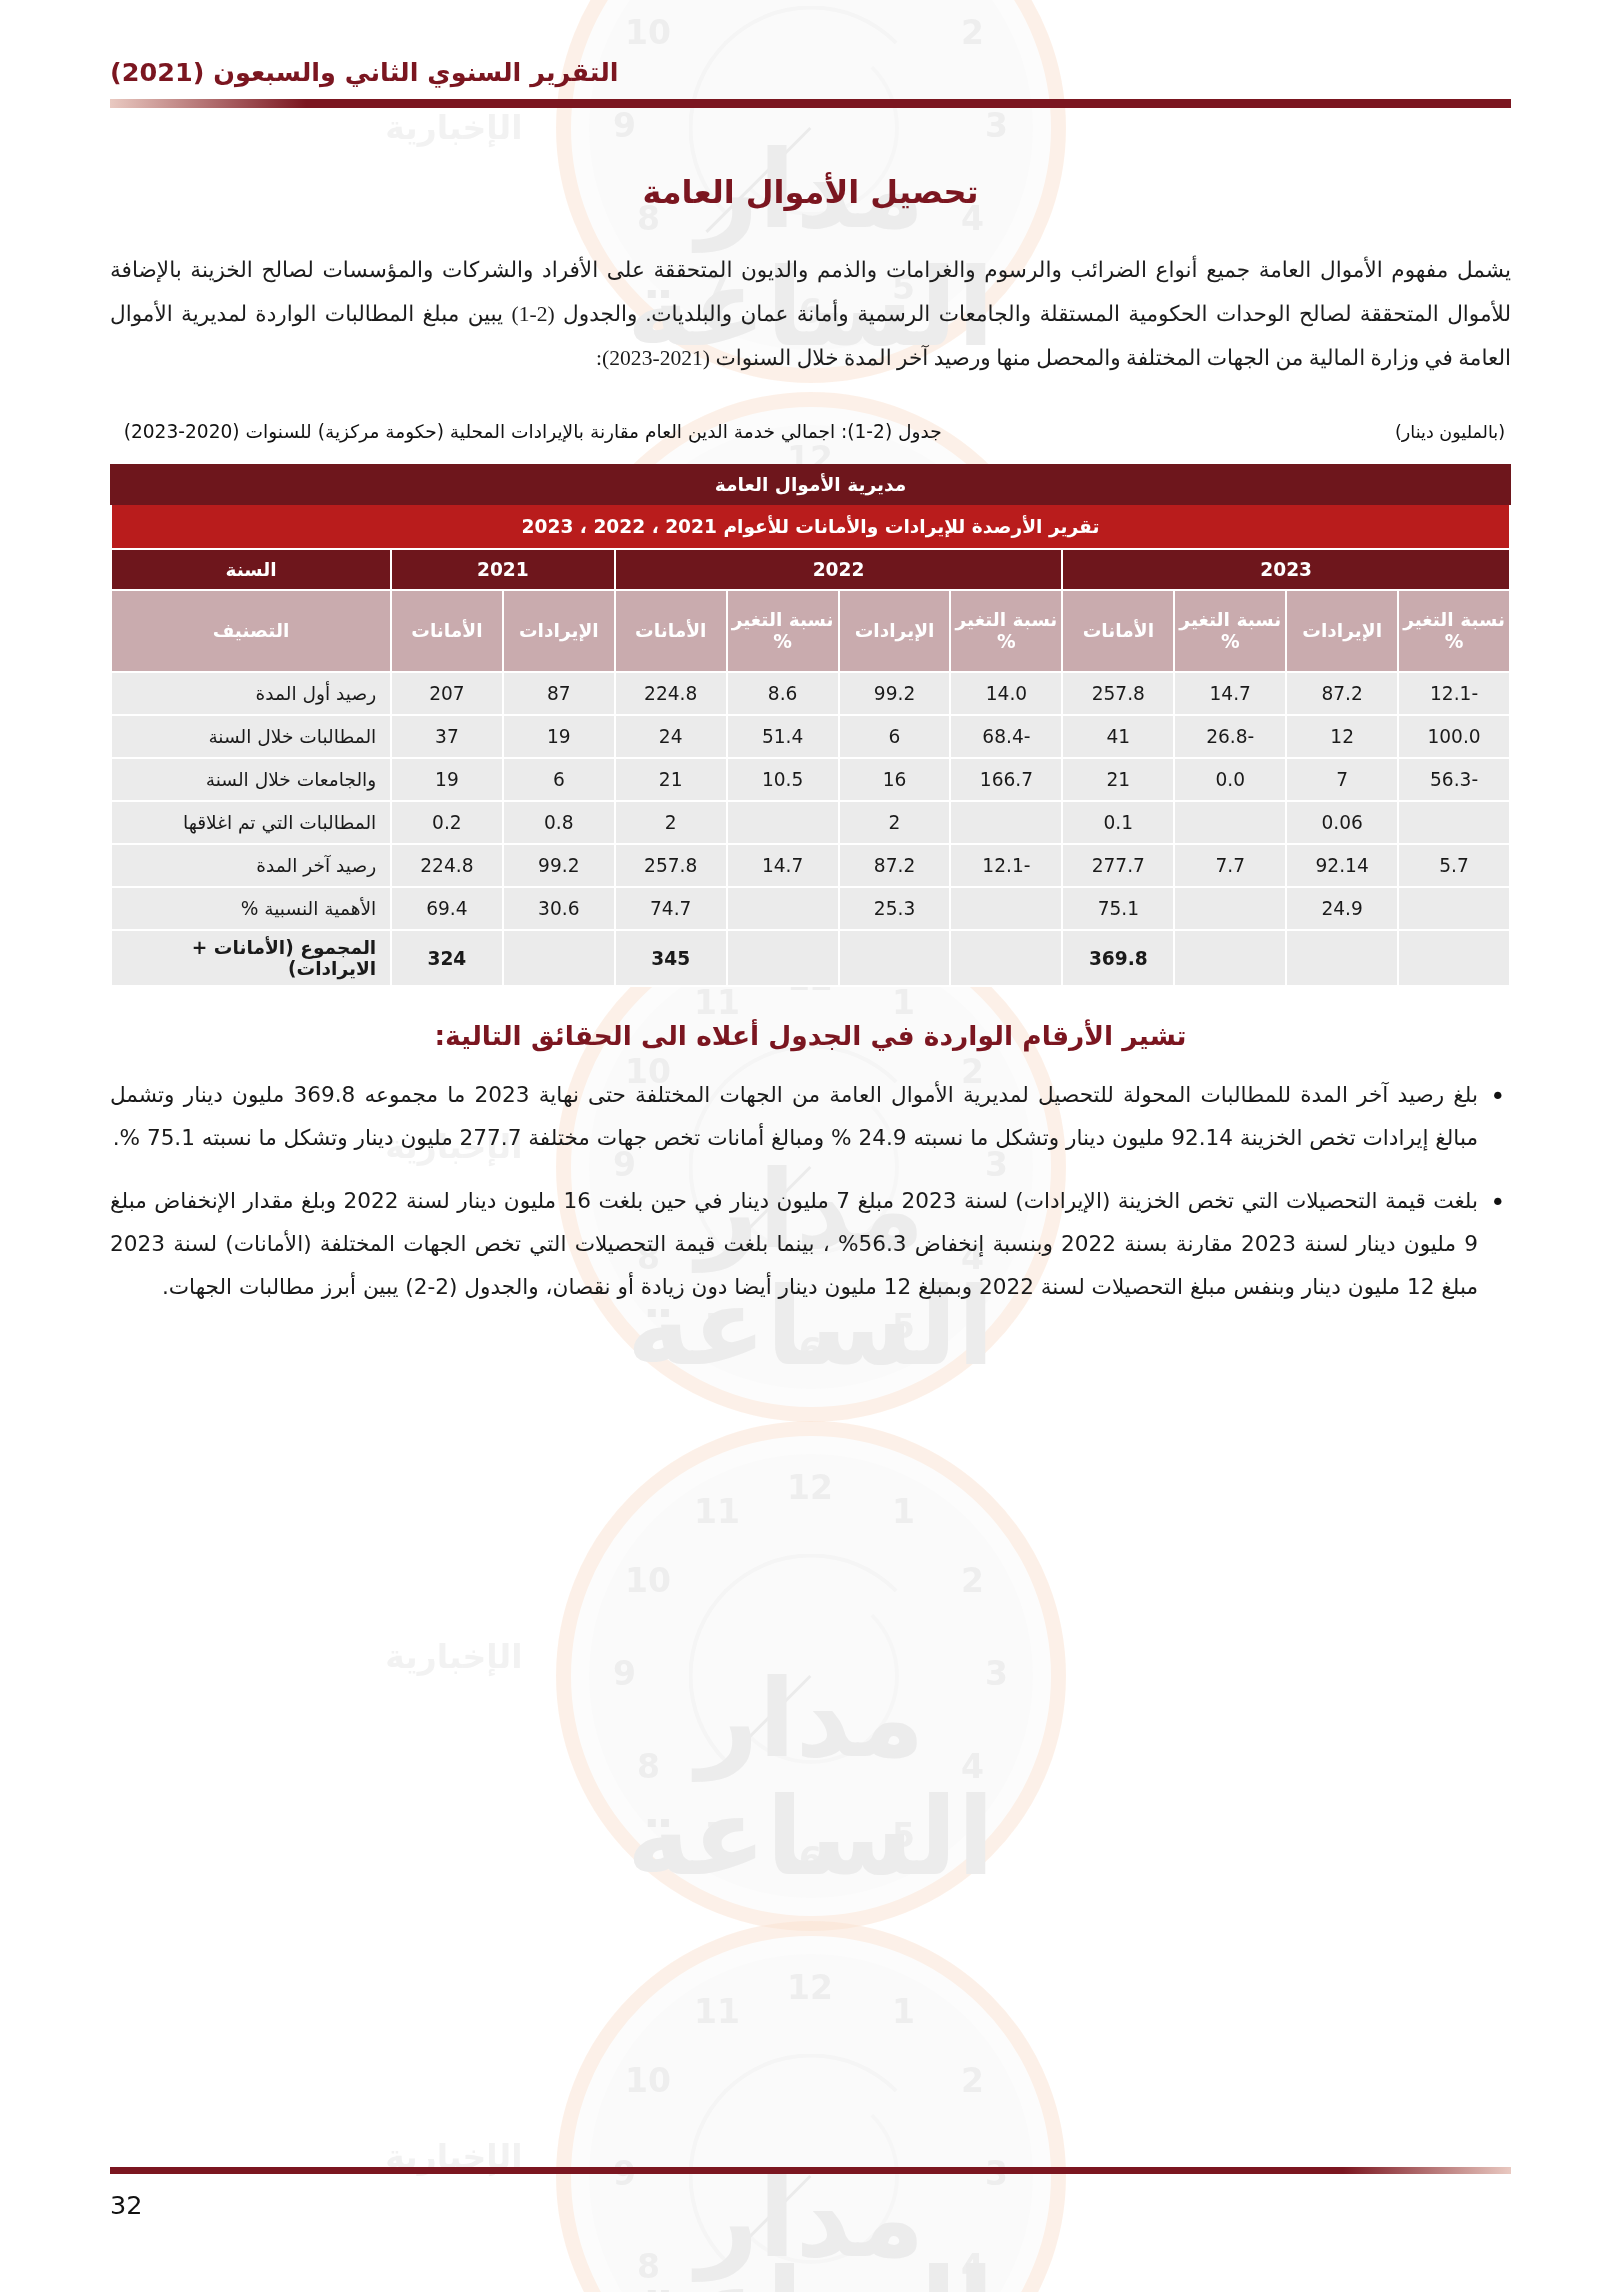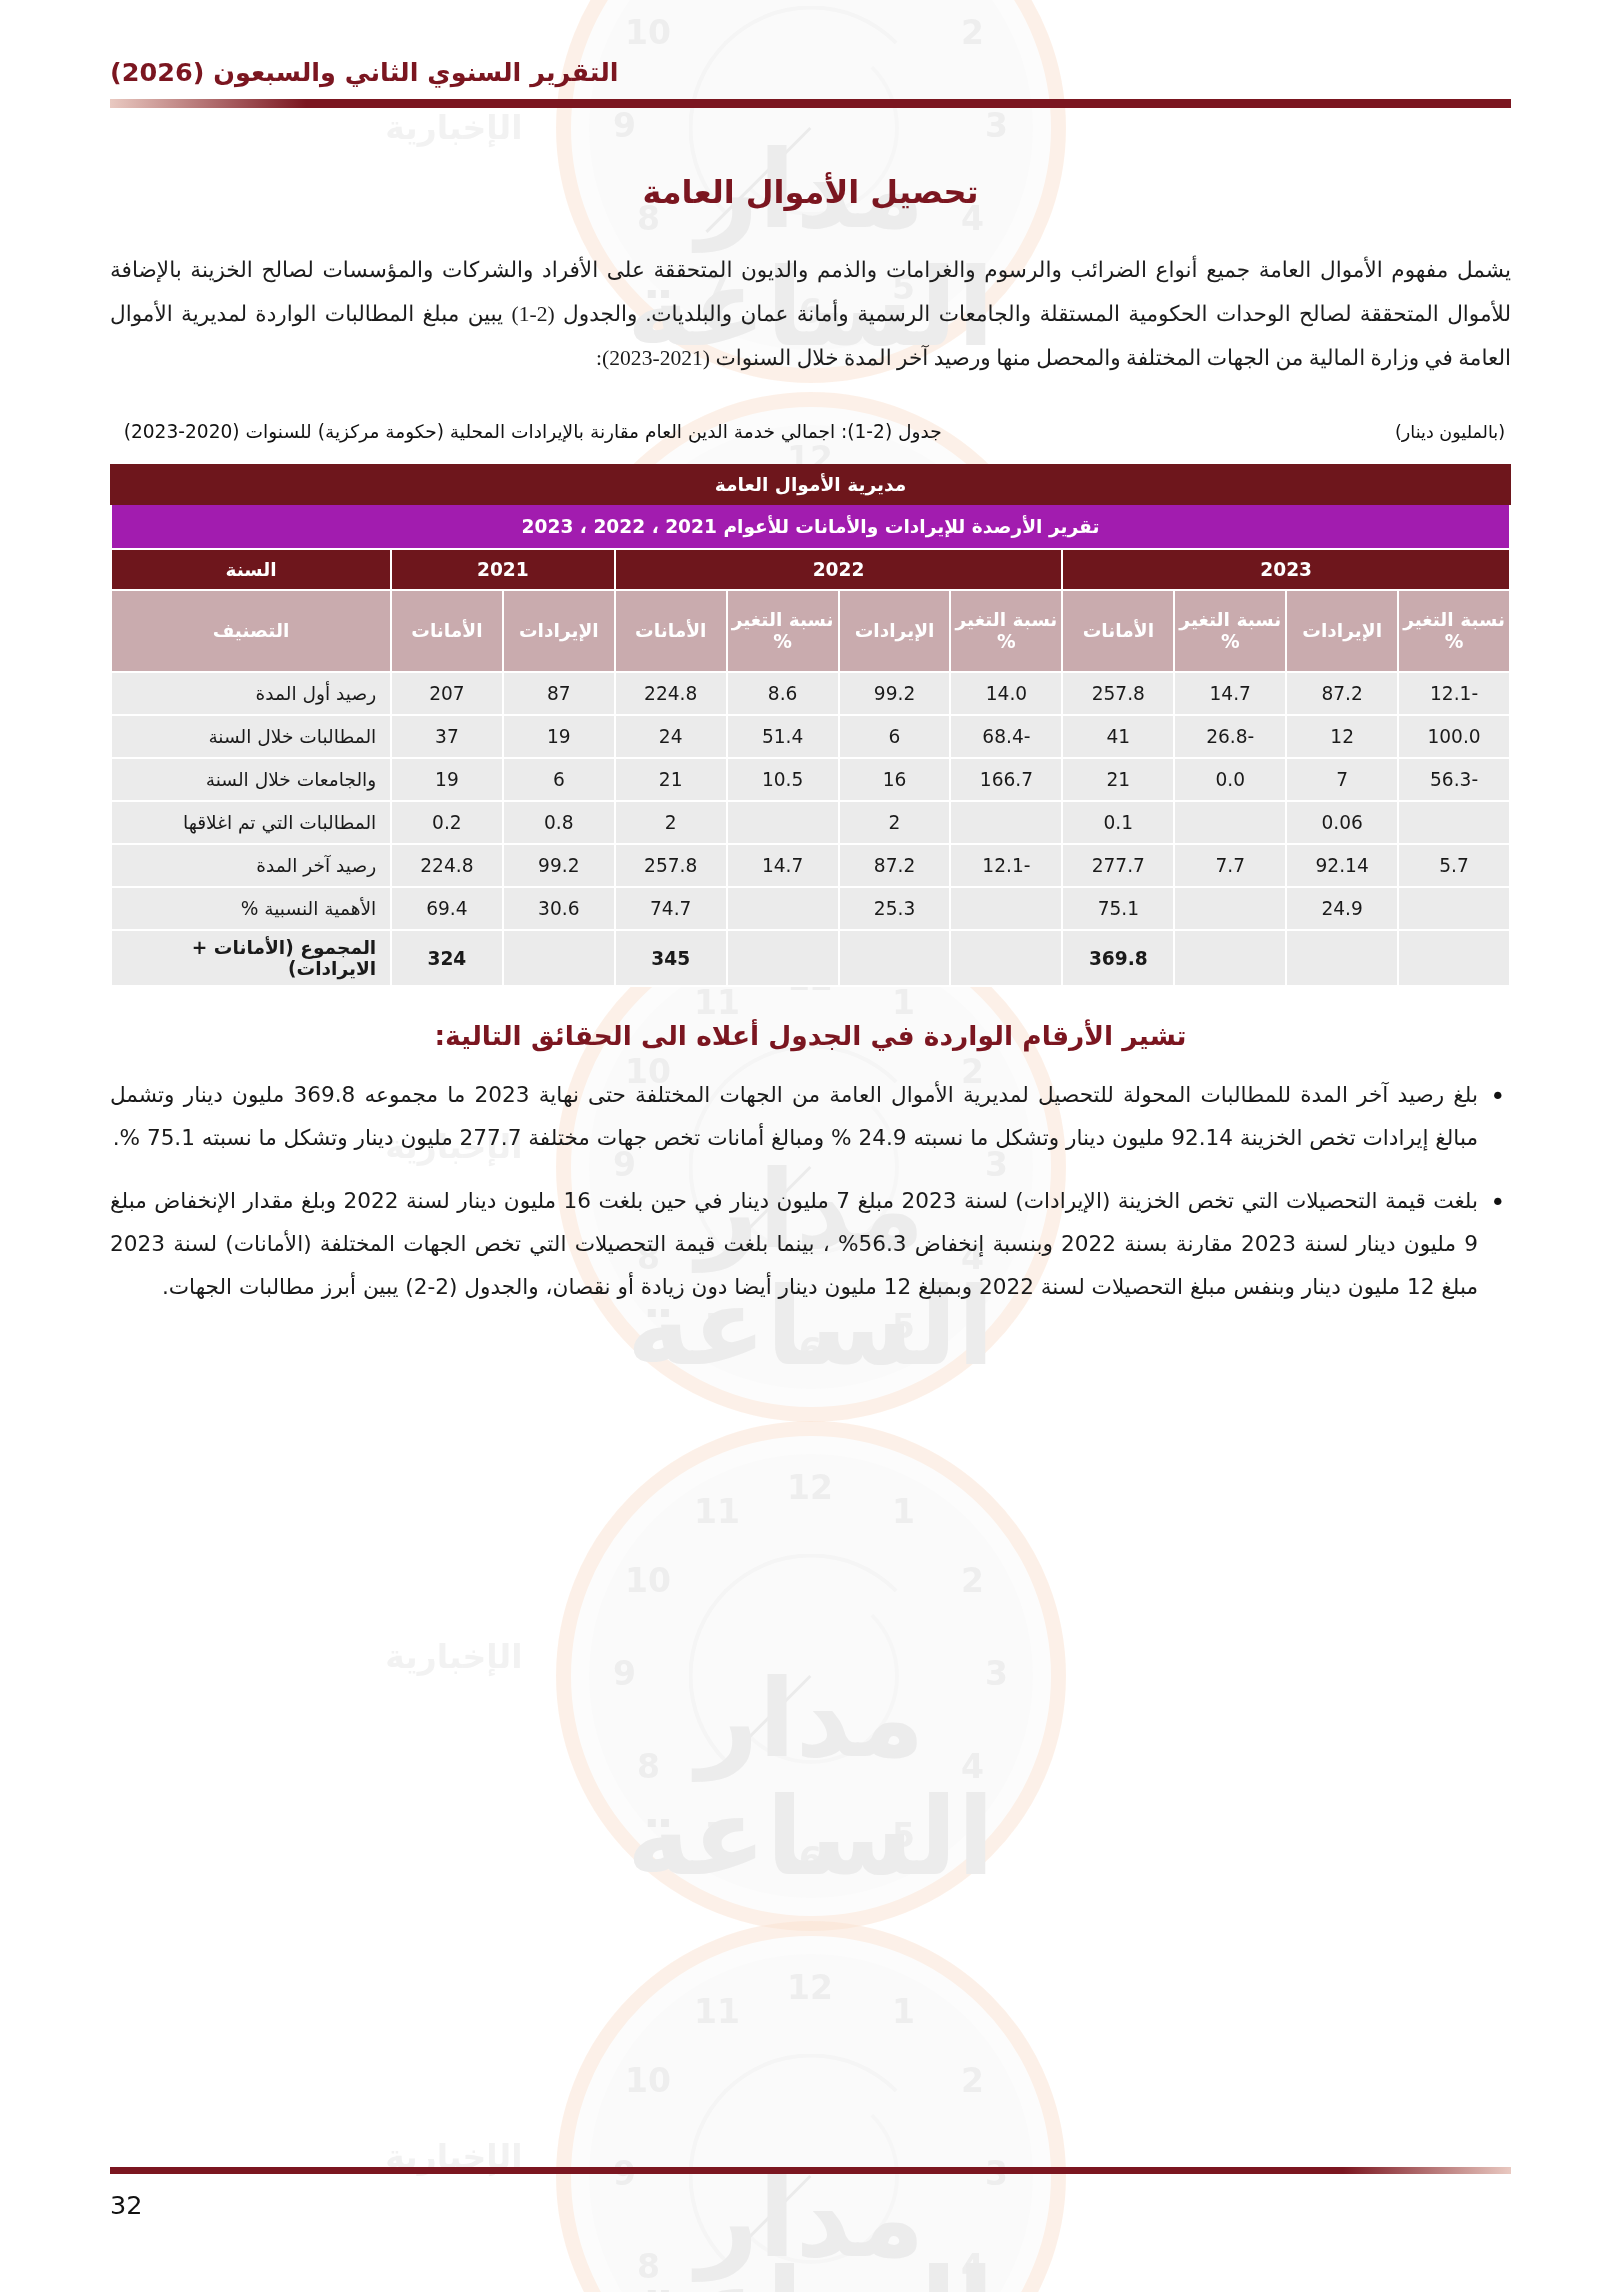--- a/index.html
+++ b/index.html
@@ -164,21 +164,21 @@
   }
   .band-dark {
     background: #6e161c;
     color: #ffffff;
     font-weight: bold;
     font-size: 20.6px;
     height: 39px;
     border: 2px solid #6e161c !important;
   }
   .band-light {
-    background: #a21caf;
+    background: #b91c1c;
     color: #ffffff;
     font-weight: bold;
     font-size: 18.6px;
     height: 45px;
     border: 2px solid #ffffff !important;
   }
   .yr-head {
     background: #6e161c;
     color: #ffffff;
     font-weight: bold;
@@ -368,21 +368,21 @@
     <div class="hand" style="width:2.9px;height:147px;margin-left:-1.5px;margin-top:-147px;transform:rotate(225deg);"></div>
   </div>
   <div class="wm-text big" style="top:2156px;">مدار</div>
   <div class="wm-text small" style="top:2137px;left:28%;">الإخبارية</div>
   <div class="wm-text big" style="top:2245px;">الساعة</div>
 </div>
 
 <div id="page">
 
   <div class="doc-header">
-    <span class="title">التقرير السنوي الثاني والسبعون (2026)</span>
+    <span class="title">التقرير السنوي الثاني والسبعون (2021)</span>
     <div class="header-rule"></div>
   </div>
 
   <h1 class="page-title">تحصيل الأموال العامة</h1>
 
   <p class="body-text">يشمل مفهوم الأموال العامة جميع أنواع الضرائب والرسوم والغرامات والذمم والديون المتحققة على الأفراد والشركات والمؤسسات لصالح الخزينة بالإضافة للأموال المتحققة لصالح الوحدات الحكومية المستقلة والجامعات الرسمية وأمانة عمان والبلديات. والجدول (2-1) يبين مبلغ المطالبات الواردة لمديرية الأموال العامة في وزارة المالية من الجهات المختلفة والمحصل منها ورصيد آخر المدة خلال السنوات (2021-2023):</p>
 
   <div class="table-caption">
     <span>جدول (2-1): اجمالي خدمة الدين العام مقارنة بالإيرادات المحلية (حكومة مركزية) للسنوات (2020-2023)</span>
     <span class="unit">(بالمليون دينار)</span>

